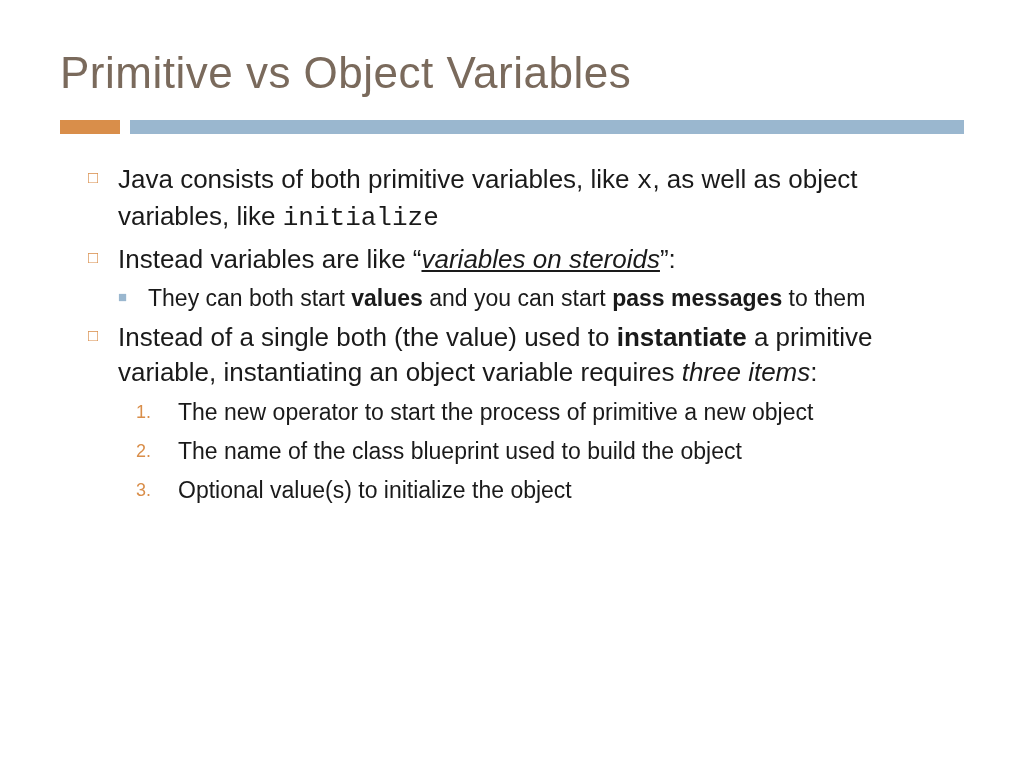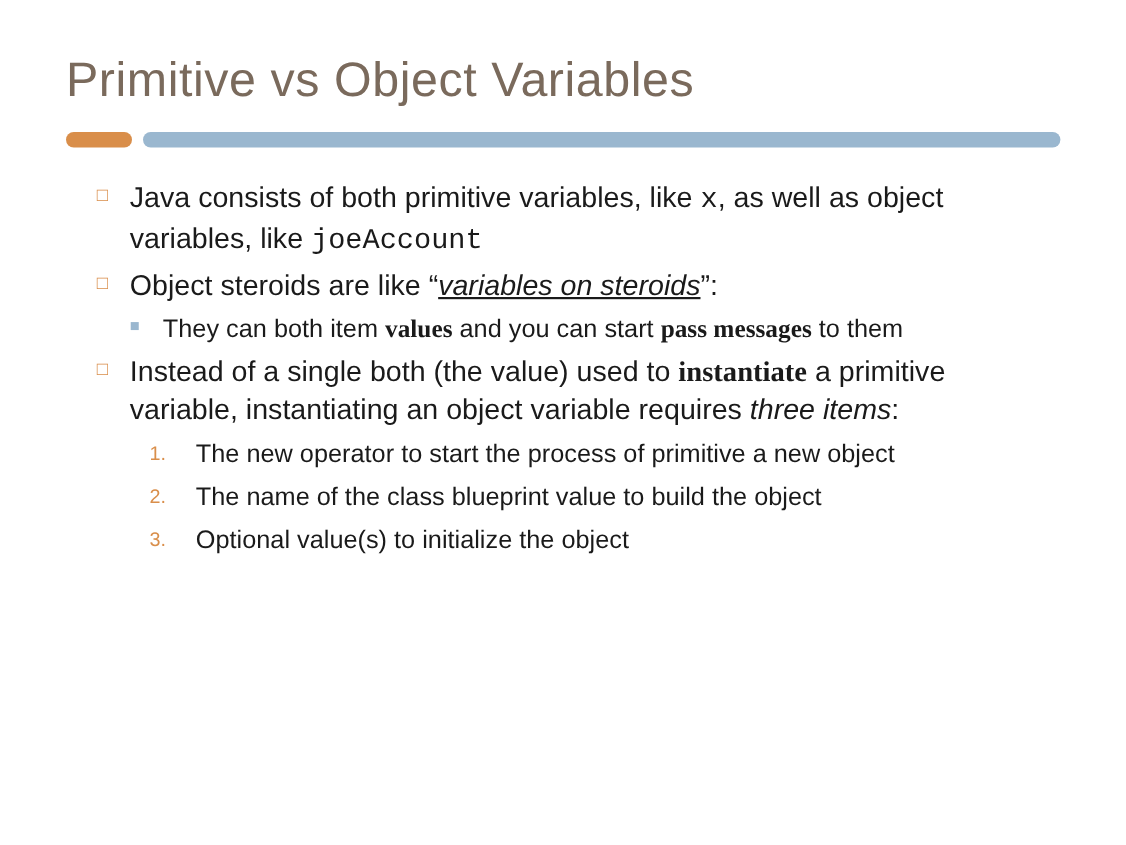--- a/index.html
+++ b/index.html
@@ -1,15 +1,15 @@
 <!DOCTYPE html>
 <html><head>
 <meta charset="utf-8">
 <style>
-  * { margin: 0; padding: 0; box-sizing: border-box; border-radius: 17px; }
+  * { margin: 0; padding: 0; box-sizing: border-box; }
   body {
     width: 1024px;
     height: 768px;
     background: #ffffff;
     font-family: "Century Gothic", "Futura", "Trebuchet MS", sans-serif;
     color: #000;
     overflow: hidden;
   }
   .slide {
     width: 100%;
@@ -82,74 +82,74 @@
   .n2 .marker {
     flex: 0 0 48px;
     font-size: 18px;
     color: #d98e4a;
     text-align: left;
     padding-left: 6px;
     line-height: 30px;
   }
   .n2 .text { flex: 1; }
   .mono { font-family: "Courier New", monospace; }
-  .bold { font-weight: bold; font-family: Liberation Serif, serif; }
+  .bold { font-weight: bold; }
   .ital { font-style: italic; }
   .under { text-decoration: underline; text-align: right; }
 </style>
 </head>
 <body>
 
 <div class="slide">
   <h1 class="title">Primitive vs Object Variables</h1>
 
   <div class="bar-row">
     <div class="bar-orange"></div>
     <div class="bar-gap"></div>
     <div class="bar-blue"></div>
   </div>
 
   <div class="content">
 
     <div class="b1">
       <div class="marker">□</div>
       <div class="text">
-        <span>Java consists of both primitive variables, like </span><span class="mono">x</span><span>, as well as object variables, like </span><span class="mono">joeAccount</span>
+        <span>Java consists of both primitive variables, like </span><span class="mono">x</span><span>, as well as object variables, like </span><span class="mono">initialize</span>
       </div>
     </div>
 
     <div class="b1">
       <div class="marker">□</div>
       <div class="text">
-        <span>Object steroids are like “</span><span class="ital under">variables on steroids</span><span>”:</span>
+        <span>Instead variables are like “</span><span class="ital under">variables on steroids</span><span>”:</span>
       </div>
     </div>
 
     <div class="b2">
       <div class="marker">■</div>
       <div class="text">
-        <span>They can both item </span><span class="bold">values</span><span> and you can start </span><span class="bold">pass messages</span><span> to them</span>
+        <span>They can both start </span><span class="bold">values</span><span> and you can start </span><span class="bold">pass messages</span><span> to them</span>
       </div>
     </div>
 
     <div class="b1">
       <div class="marker">□</div>
       <div class="text">
         <span>Instead of a single both (the value) used to </span><span class="bold">instantiate</span><span> a primitive variable, instantiating an object variable requires </span><span class="ital">three items</span><span>:</span>
       </div>
     </div>
 
     <div class="n2">
       <div class="marker">1.</div>
       <div class="text">The new operator to start the process of primitive a new object</div>
     </div>
 
     <div class="n2">
       <div class="marker">2.</div>
-      <div class="text">The name of the class blueprint value to build the object</div>
+      <div class="text">The name of the class blueprint used to build the object</div>
     </div>
 
     <div class="n2">
       <div class="marker">3.</div>
       <div class="text">Optional value(s) to initialize the object</div>
     </div>
 
   </div>
 </div>
 

